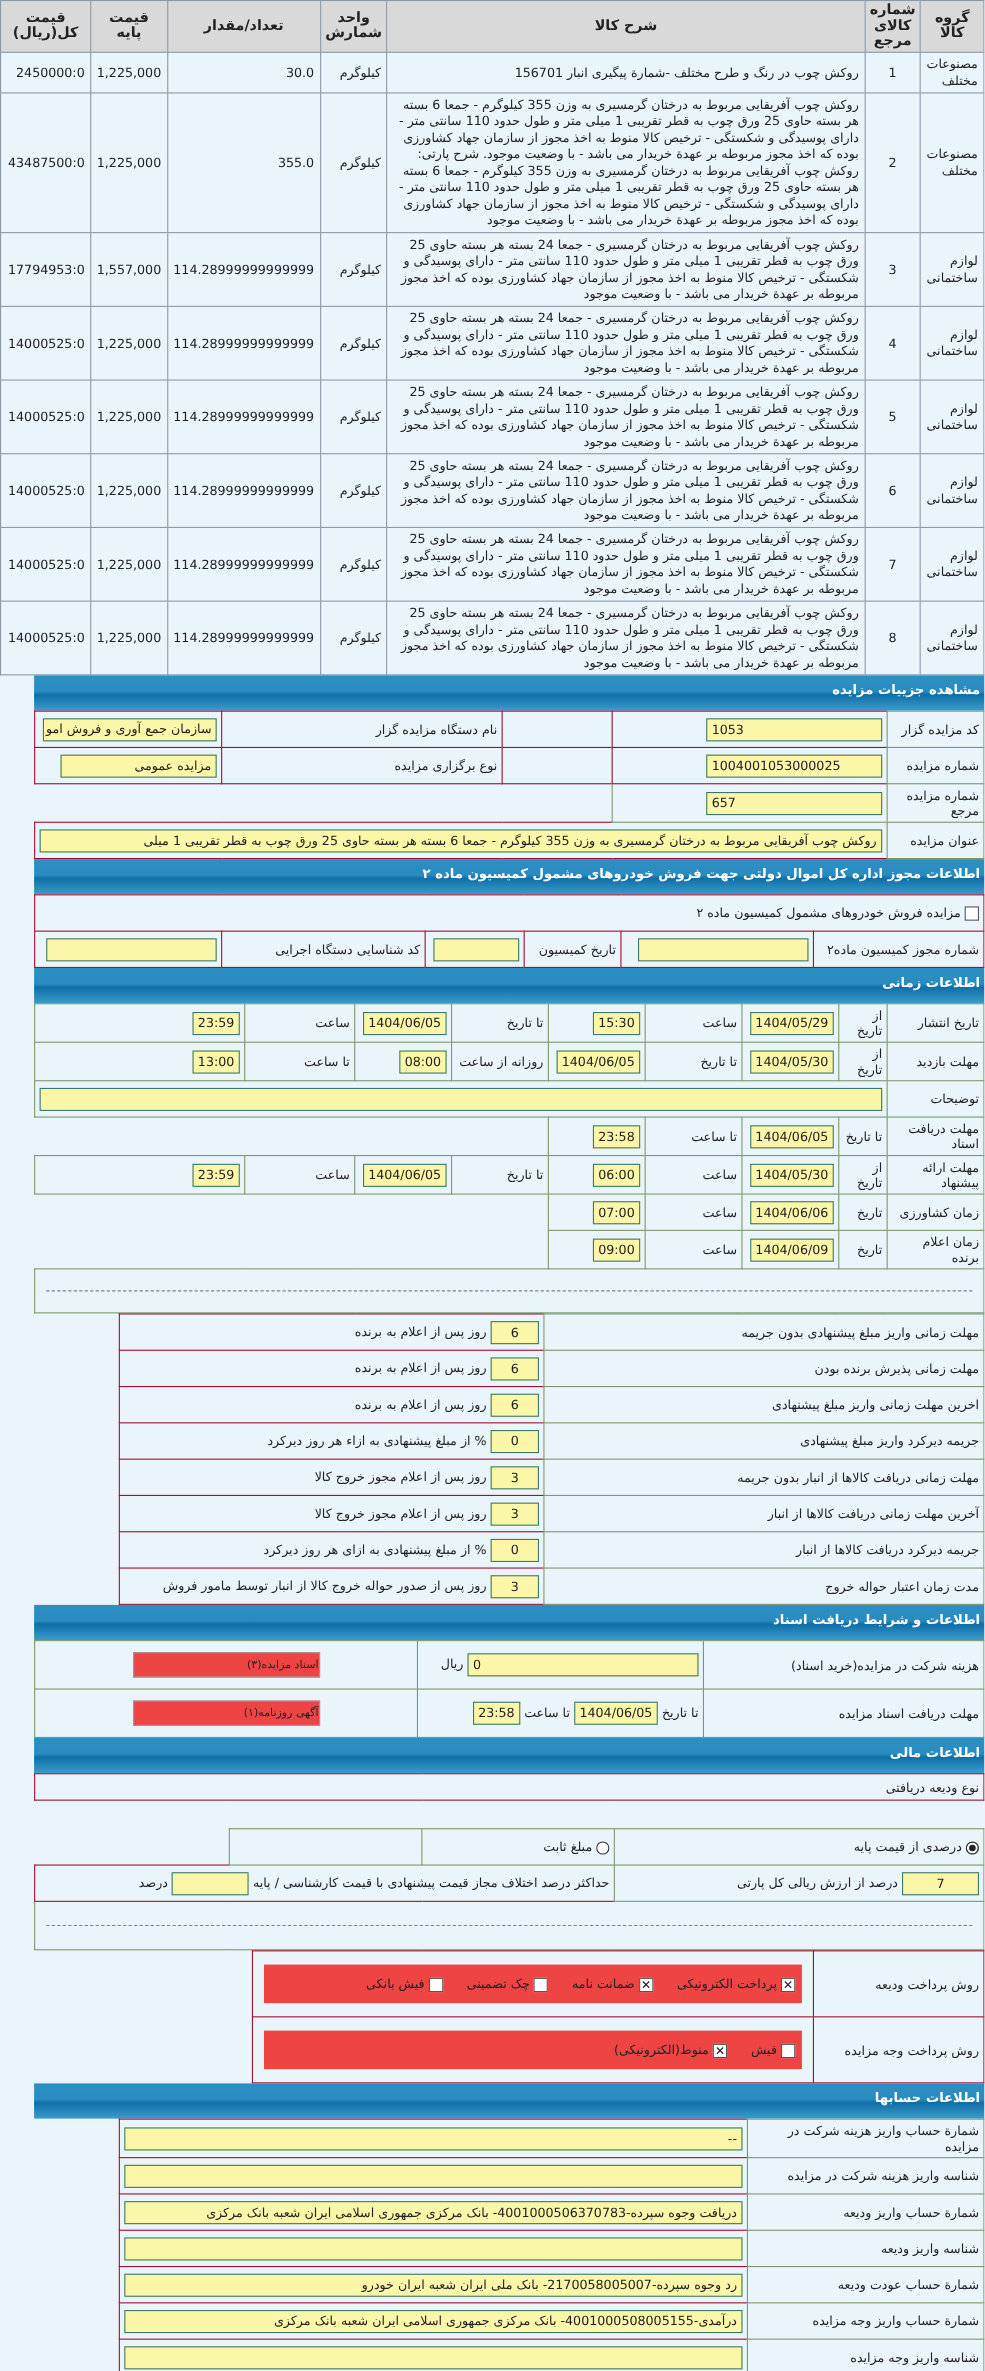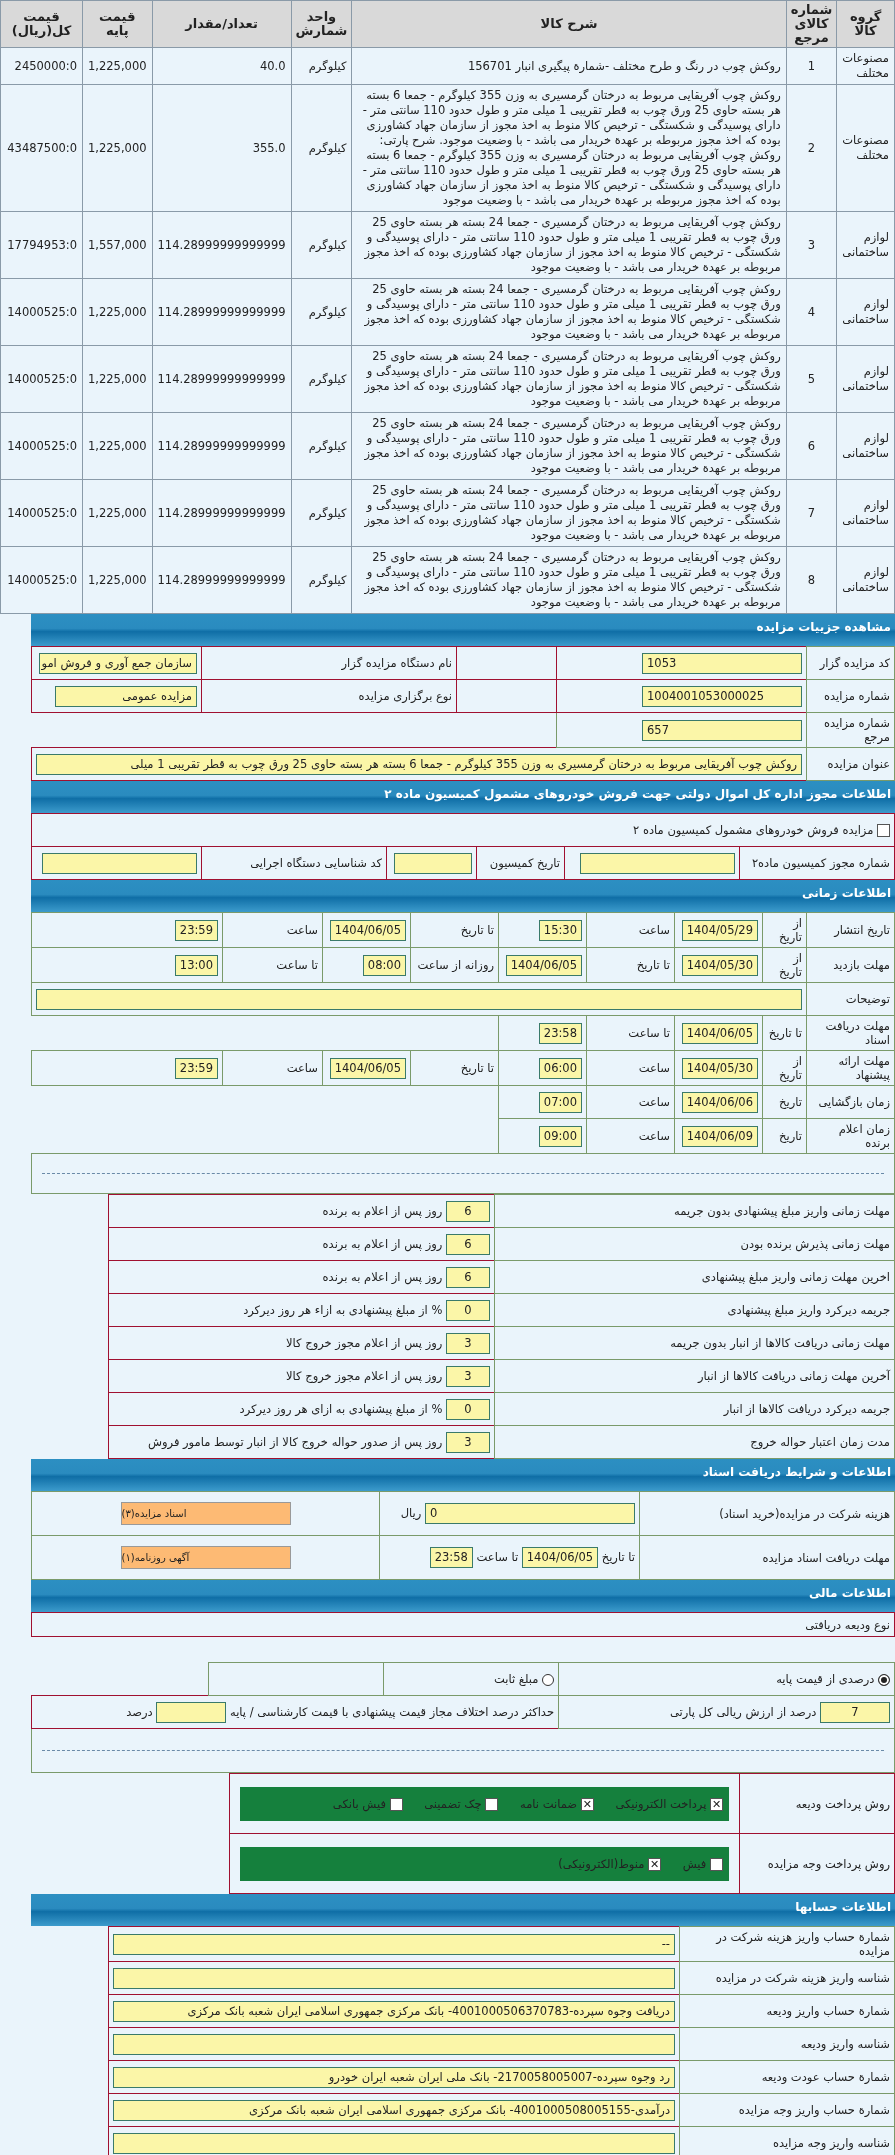--- a/index.html
+++ b/index.html
@@ -12,22 +12,22 @@
   .wrap { margin-left:31px; width:864px; position:relative; }
   .bar { height:32px; background:linear-gradient(#2c8fc2 0%, #2a8bbf 45%, #0f6ea6 55%, #3c9bcc 100%); color:#fff; font-weight:bold; font-size:12px; padding:6px 4px; }
   table.f { width:100%; border-collapse:collapse; }
   table.f td { border:1px solid #7a9a6a; padding:3px 4px; height:33px; font-size:11.5px; vertical-align:middle; }
   table.f td.r { border-color:#a01030; }
   .inp { display:inline-block; background:#fbf6a8; border:1px solid #3a7a6a; height:21px; line-height:19px; padding:0 4px; font-size:11.5px; overflow:hidden; white-space:nowrap; vertical-align:middle; }
   .ltr { direction:ltr; text-align:left; }
   .chk { display:inline-block; width:13px; height:13px; border:1px solid #555; background:#fff; vertical-align:middle; position:relative; font-size:11px; line-height:11px; text-align:center; }
   .rad { display:inline-block; width:12px; height:12px; border:1px solid #333; border-radius:50%; background:#fff; vertical-align:middle; }
   .rad.on { background:#222; box-shadow:inset 0 0 0 2px #fff; }
-  .graybox { background:#15803d; padding:10px 6px; margin:4px 6px; }
-  .btn { display:inline-block; width:170px; height:23px; background:#fdba74; border:1px solid #999; text-align:left; line-height:21px; font-size:10px; }
+  .graybox { background:#ef4444; padding:10px 6px; margin:4px 6px; }
+  .btn { display:inline-block; width:170px; height:23px; background:#ef4444; border:1px solid #999; text-align:right; line-height:21px; font-size:10px; }
   .dots { border-top:1px dashed #6a8aa8; margin:12px 6px; }
 </style>
 </head>
 <body>
 
 <table class="items">
   <thead>
     <tr>
       <th style="width:41px">گروه کالا</th>
       <th style="width:44px">شماره کالای مرجع</th>
@@ -37,21 +37,21 @@
       <th style="width:68px">قیمت پایه</th>
       <th style="width:82px">قیمت کل(ریال)</th>
     </tr>
   </thead>
   <tbody id="items-body">
       <tr>
         <td>مصنوعات مختلف</td>
         <td class="c">1</td>
         <td>روکش چوب در رنگ و طرح مختلف -شمارة پیگیری انبار 156701</td>
         <td>کیلوگرم</td>
-        <td class="num">40.0</td>
+        <td class="num">30.0</td>
         <td class="num">1,225,000</td>
         <td class="num">2450000:0</td>
       </tr>
       <tr>
         <td>مصنوعات مختلف</td>
         <td class="c">2</td>
         <td>روکش چوب آفریقایی مربوط به درختان گرمسیری به وزن 355 کیلوگرم - جمعا 6 بسته هر بسته حاوی 25 ورق چوب به قطر تقریبی 1 میلی متر و طول حدود 110 سانتی متر - دارای پوسیدگی و شکستگی - ترخیص کالا منوط به اخذ مجوز از سازمان جهاد کشاورزی بوده که اخذ مجوز مربوطه بر عهدة خریدار می باشد - با وضعیت موجود. شرح پارتی: روکش چوب آفریقایی مربوط به درختان گرمسیری به وزن 355 کیلوگرم - جمعا 6 بسته هر بسته حاوی 25 ورق چوب به قطر تقریبی 1 میلی متر و طول حدود 110 سانتی متر - دارای پوسیدگی و شکستگی - ترخیص کالا منوط به اخذ مجوز از سازمان جهاد کشاورزی بوده که اخذ مجوز مربوطه بر عهدة خریدار می باشد - با وضعیت موجود</td>
         <td>کیلوگرم</td>
         <td class="num">355.0</td>
         <td class="num">1,225,000</td>
@@ -206,21 +206,21 @@
       <td>از تاریخ</td>
       <td><span class="inp">1404/05/30</span></td>
       <td>ساعت</td>
       <td><span class="inp">06:00</span></td>
       <td>تا تاریخ</td>
       <td><span class="inp">1404/06/05</span></td>
       <td>ساعت</td>
       <td><span class="inp">23:59</span></td>
     </tr>
     <tr>
-      <td>زمان بازگشایی</td>
+      <td>زمان کشاورزی</td>
       <td>تاریخ</td>
       <td><span class="inp">1404/06/06</span></td>
       <td>ساعت</td>
       <td><span class="inp">07:00</span></td>
       <td colspan="4" style="border:none"></td>
     </tr>
     <tr>
       <td>زمان اعلام برنده</td>
       <td>تاریخ</td>
       <td><span class="inp">1404/06/09</span></td>

